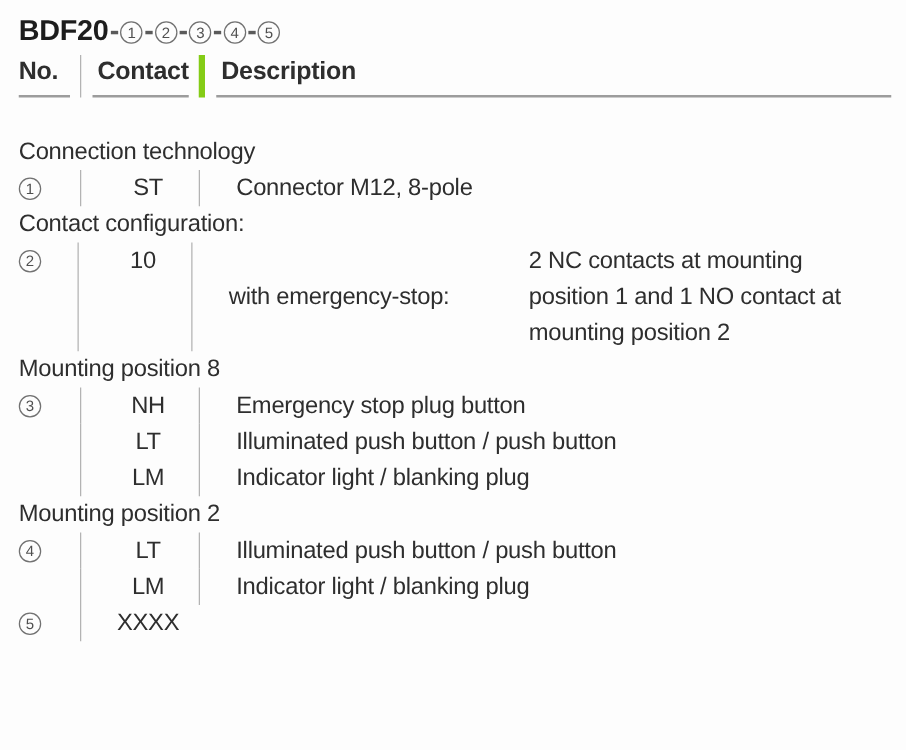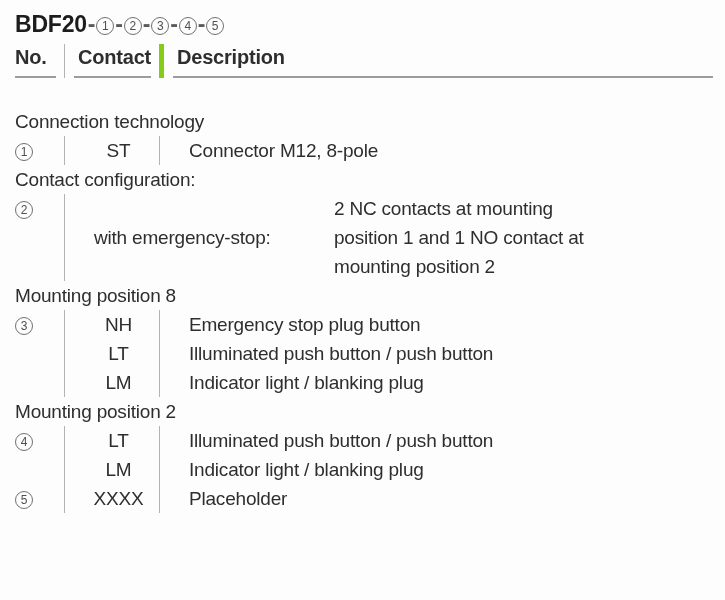--- a/index.html
+++ b/index.html
@@ -88,20 +88,21 @@
   <div class="sec">Connection technology</div>
   <div class="row row-single">
     <div class="c-no"><span class="circle">1</span></div>
     <div class="c-opt">ST</div>
     <div class="c-desc">Connector M12, 8-pole</div>
   </div>
 
   <div class="sec">Contact configuration:</div>
   <div class="row">
     <div class="c-no"><span class="circle">2</span></div>
+    <div class="c-opt">10</div>
     <div class="c-desc">
       <div class="pair">
         <div class="pair-label">with emergency-stop:</div>
         <div class="pair-lines">2 NC contacts at mounting
 position 1 and 1 NO contact at
 mounting position 2</div>
       </div>
     </div>
   </div>
 
@@ -130,16 +131,15 @@
   </div>
   <div class="row row-single">
     <div class="c-no"></div>
     <div class="c-opt">LM</div>
     <div class="c-desc">Indicator light / blanking plug</div>
   </div>
 
   <div class="row row-single">
     <div class="c-no"><span class="circle">5</span></div>
     <div class="c-opt">XXXX</div>
-    <div class="c-desc">Placeholder</div>
   </div>
 
 </div>
 
 </body></html>

